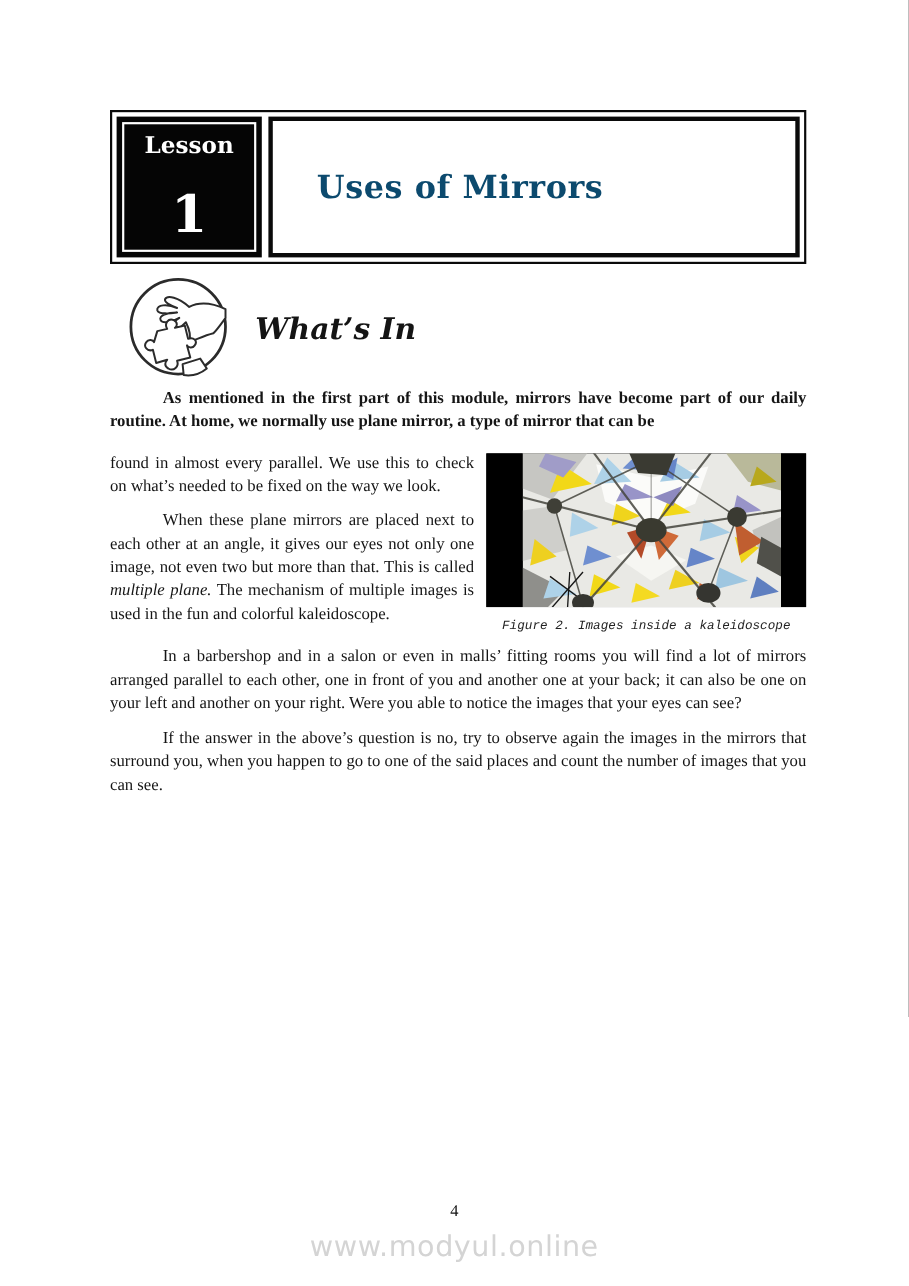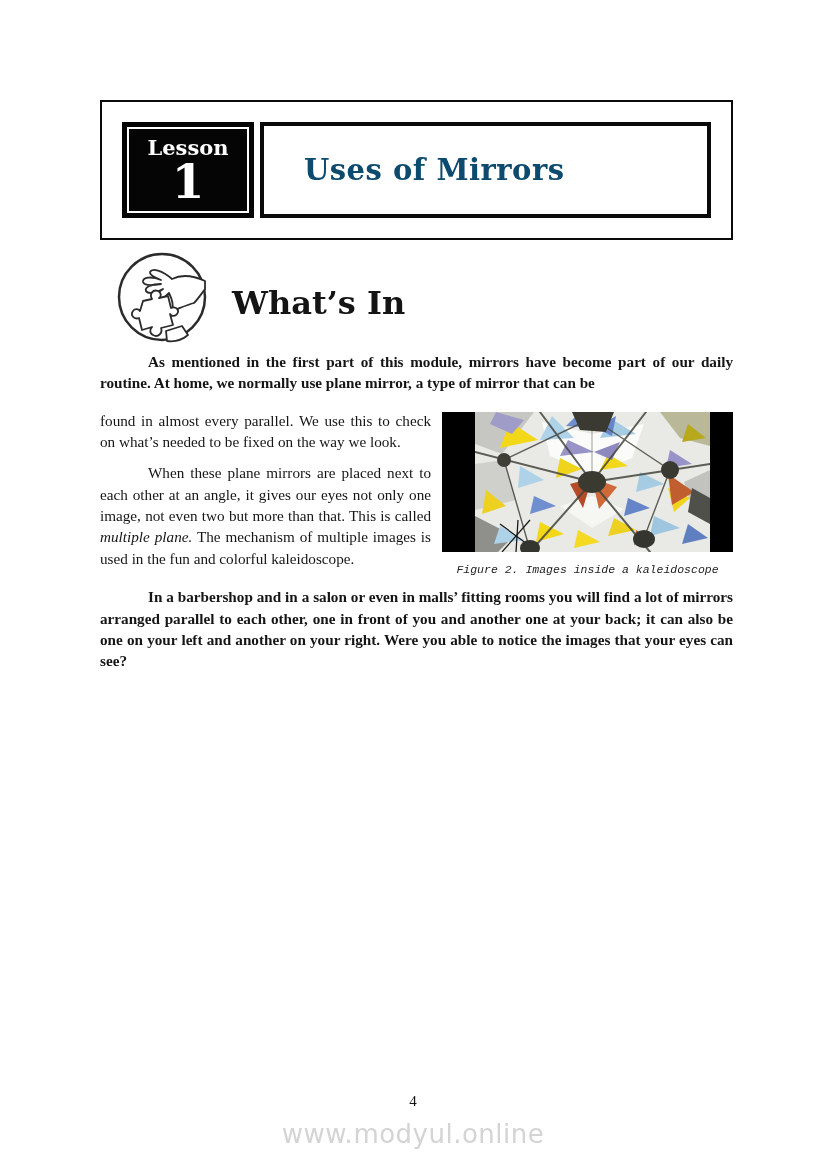--- a/index.html
+++ b/index.html
@@ -14,21 +14,21 @@
     color: #111;
   }
 
   
   .header-frame {
     position: absolute;
     left: 100px; top: 100px;
     width: 633px; height: 140px;
     box-sizing: border-box;
     border: 2.5px solid #0a0a0a;
-    padding: 20px;
+    padding: 4px;
     display: flex;
     gap: 6px;
     background: #fff;
   }
   .lesson-box {
     width: 132px;
     box-sizing: border-box;
     background: #050505;
     padding: 5px;
     flex-shrink: 0;
@@ -78,38 +78,39 @@
   .whats-in-icon {
     position: absolute;
     left: 116px; top: 251px;
     width: 92px; height: 92px;
   }
   .whats-in-heading {
     position: absolute;
     left: 232px; top: 284px;
     font-family: "DejaVu Serif", serif;
     font-weight: bold;
-    font-size: 32px;
+    font-style: italic;
+    font-size: 27px;
     color: #141414;
   }
 
   
   .body-text {
     position: absolute;
     left: 100px; top: 351px;
     width: 633px;
     font-size: 15.2px;
     line-height: 21.4px;
     text-align: justify;
     color: #151515;
   }
   .para { margin: 0 0 9.5px 0; }
   .indent { text-indent: 48px; }
   .no-bottom { margin-bottom: 16px; font-weight: bold; }
-  .clear { clear: both; font-weight: bold; }
+  .clear { clear: both; }
 
   .figure-block {
     float: right;
     width: 291px;
     margin: 2px 0 6px 11px;
   }
   .figure-block svg { display: block; width: 291px; height: 140px; }
   .figure-caption {
     font-family: Liberation Mono, monospace;
     font-style: italic;
@@ -251,19 +252,20 @@
         <figcaption class="figure-caption">Figure 2. Images inside a kaleidoscope</figcaption>
       </figure>
 
       <p class="para">found in almost every parallel. We use this to check on what’s needed to be fixed on the way we look.</p>
 
       <p class="para indent"><span>When these plane mirrors are placed next to each other at an angle, it gives our eyes not only one image, not even two but more than that. This is called </span><em>multiple plane.</em><span> The mechanism of multiple images is used in the fun and colorful kaleidoscope.</span></p>
     </div>
 
     <p class="para indent clear">In a barbershop and in a salon or even in malls’ fitting rooms you will find a lot of mirrors arranged parallel to each other, one in front of you and another one at your back; it can also be one on your left and another on your right. Were you able to notice the images that your eyes can see?</p>
 
+    <p class="para indent">If the answer in the above’s question is no, try to observe again the images in the mirrors that surround you, when you happen to go to one of the said places and count the number of images that you can see.</p>
 
   </div>
 
   <div class="page-number">4</div>
   <div class="watermark">www.modyul.online</div>
 
 </div>
 
 </body></html>

